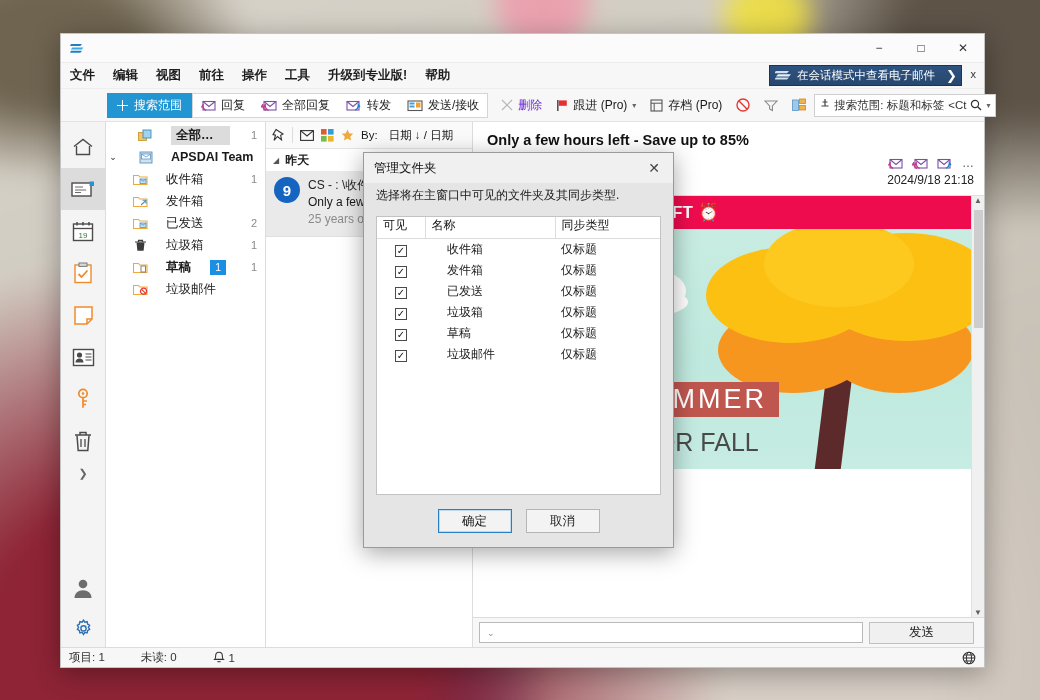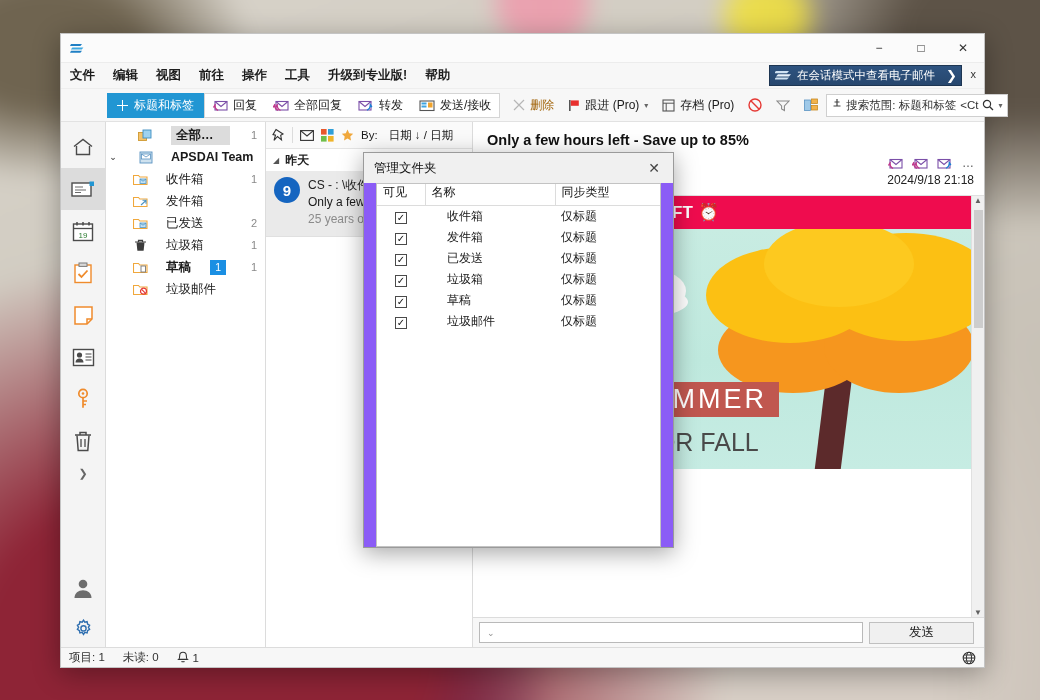--- a/index.html
+++ b/index.html
@@ -89,21 +89,21 @@
   }
   .tb-new {
     background: #2196d3; color: #fff; font-weight: normal;
     padding: 0 10px; height: 25px; display: flex; align-items: center; gap: 6px;
     font-size: 12px; white-space: nowrap;
   }
   .tb-plain {
     display: flex; align-items: center; gap: 5px;
     padding: 0 7px; height: 25px; font-size: 12px; white-space: nowrap;
   }
-  .tb-plain.disabled { color: #a16207; justify-content: center; }
+  .tb-plain.disabled { color: #6d28d9; justify-content: center; }
   .tb-sep { width: 1px; height: 18px; background: #dcdcdc; margin: 0 3px; }
   .search-box {
     margin-left: auto; margin-right: 6px;
     height: 23px; border: 1px solid #cfcfcf; background: #fff;
     display: flex; align-items: center; gap: 4px; padding: 0 5px;
     font-size: 11.5px; color: #333; white-space: nowrap;
   }
   
   .workarea { flex: 1; display: flex; min-height: 0; }
   
@@ -251,29 +251,29 @@
   }
   .compose-select .cs-val { flex: 1; }
   .compose-select .cs-arrow { color: #909090; font-size: 9px; }
   .send-btn {
     width: 105px; height: 22px; border: 1px solid #c0c0c0; background: #f0f0f0;
     display: flex; align-items: center; justify-content: center; font-size: 12.5px;
   }
   
   .statusbar {
     height: 20px; background: #f7f7f7; border-top: 1px solid #dcdcdc;
-    display: flex; align-items: center; gap: 18px; padding: 0 8px;
+    display: flex; align-items: center; gap: 36px; padding: 0 8px;
     font-size: 11.5px; color: #333; flex: 0 0 20px;
   }
   .statusbar .right { margin-left: auto; display: flex; align-items: center; }
   .sb-bell { display: flex; align-items: center; gap: 4px; }
   
   .dlg-shadow {
     position: absolute; left: 363px; top: 152px; width: 311px; height: 396px;
-    background: #8b5cf6; border: 1px solid #9a9a9a;
+    background: #e5e5e5; border: 1px solid #9a9a9a;
     box-shadow: 0 5px 22px rgba(0,0,0,.35);
     display: flex; flex-direction: column; z-index: 50;
   }
   .dlg-title {
     height: 30px; display: flex; align-items: center; padding: 0 6px 0 10px;
     font-size: 12.5px; color: #111; background: #f0f0f0;
   }
   .dlg-title .dt-x { margin-left: auto; font-size: 14px; color: #444; padding: 2px 7px; }
   .dlg-desc { padding: 4px 12px 12px; font-size: 12px; color: #1a1a1a; }
   .dlg-table-wrap {
@@ -354,21 +354,21 @@
     <span class="notice-x">x</span>
   </div>
 
   <div class="toolbar">
     <div class="tb-new">
       <span>
         <svg width="11" height="11" viewBox="0 0 11 11">
             <path d="M5 0h1v11H5z M0 5h11v1H0z" fill="#fff"></path>
           </svg>
       </span>
-      <span>标题和标签</span>
+      <span>搜索范围</span>
     </div>
 
     <div class="tb-group">
       <div class="tb-btn">
         <span>
           <svg width="15" height="13" viewBox="0 0 15 13">
             <rect x="2" y="2.5" width="12" height="8.5" fill="none" stroke="#7b4fa8" stroke-width="1.1"></rect>
             <path d="M2 2.5l6 5 6-5" fill="none" stroke="#7b4fa8" stroke-width="1.1"></path>
             <path d="M5 11.5c-2-1-3-2.6-3-4.5l-1.6 1.4L2.5 5" fill="none" stroke="#c0398c" stroke-width="1.2"></path>
           </svg>
@@ -822,20 +822,21 @@
       </span>
     </span>
   </div>
 </div>
 
 <div class="dlg-shadow">
   <div class="dlg-title">
     <span>管理文件夹</span>
     <span class="dt-x">✕</span>
   </div>
+  <div class="dlg-desc">选择将在主窗口中可见的文件夹及其同步类型.</div>
   <div class="dlg-table-wrap">
     <table class="dlg-table">
       <thead>
         <tr>
           <th class="col-vis">可见</th>
           <th class="col-name">名称</th>
           <th>同步类型</th>
         </tr>
       </thead>
       <tbody>
@@ -877,13 +878,17 @@
         <tr>
           <td class="col-vis">
             <span class="cb">✓</span>
           </td>
           <td class="col-name" style="padding-left:22px;">垃圾邮件</td>
           <td>仅标题</td>
         </tr>
       </tbody>
     </table>
   </div>
+  <div class="dlg-footer">
+    <div class="dlg-btn primary">确定</div>
+    <div class="dlg-btn">取消</div>
+  </div>
 </div>
 
 </body></html>

